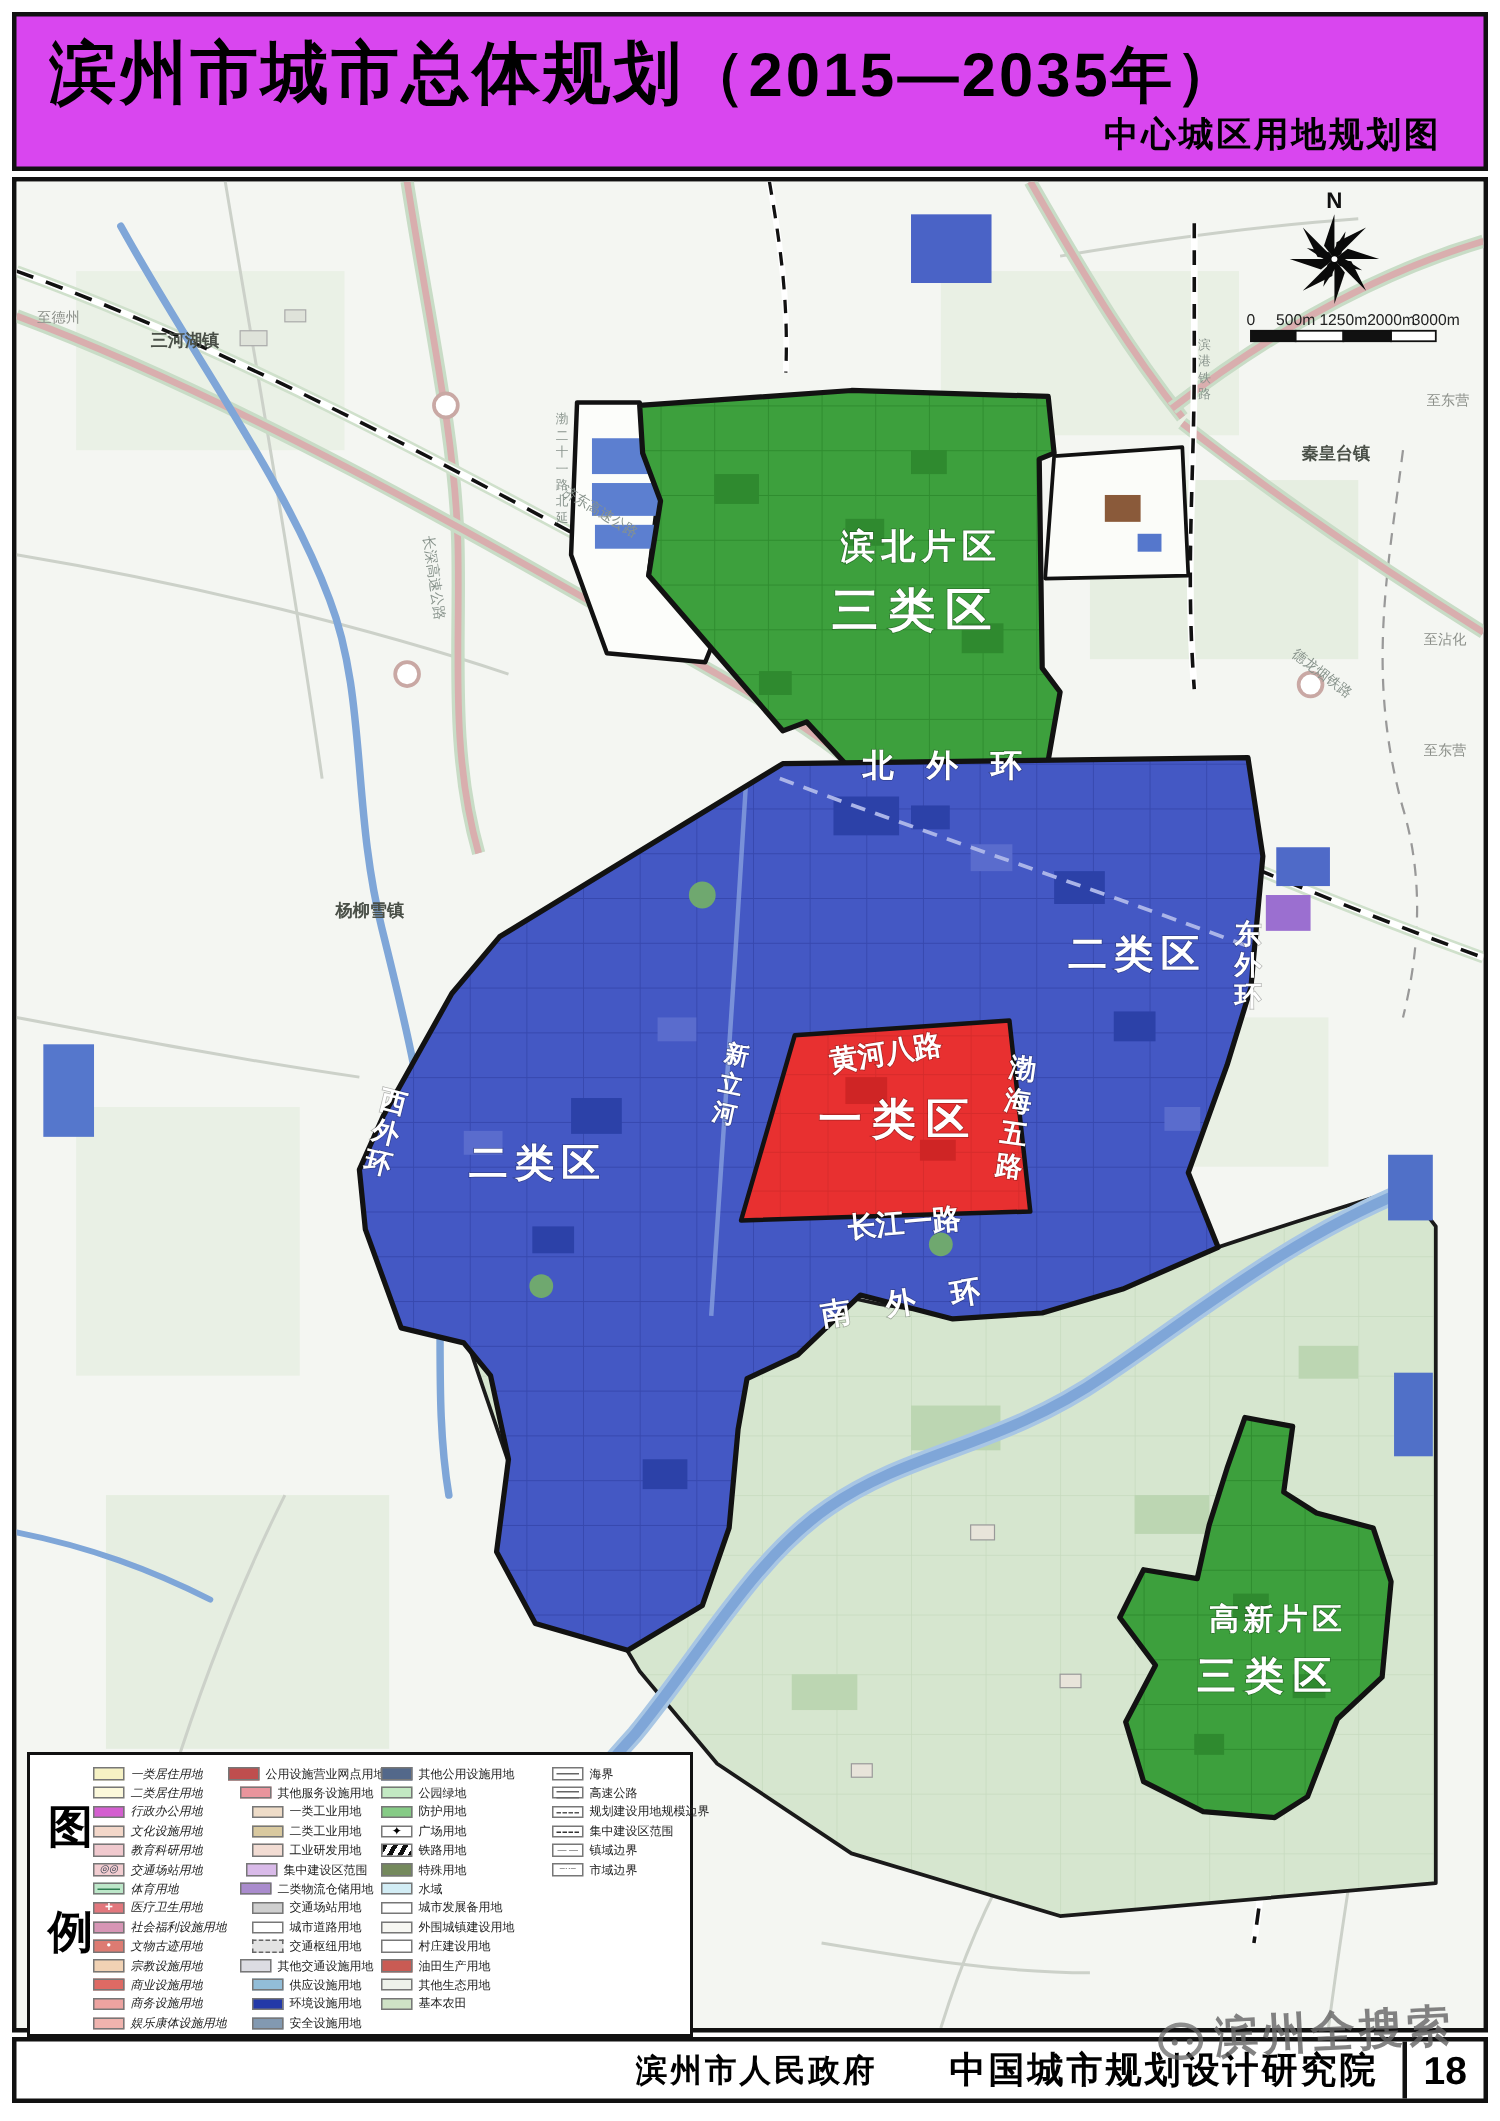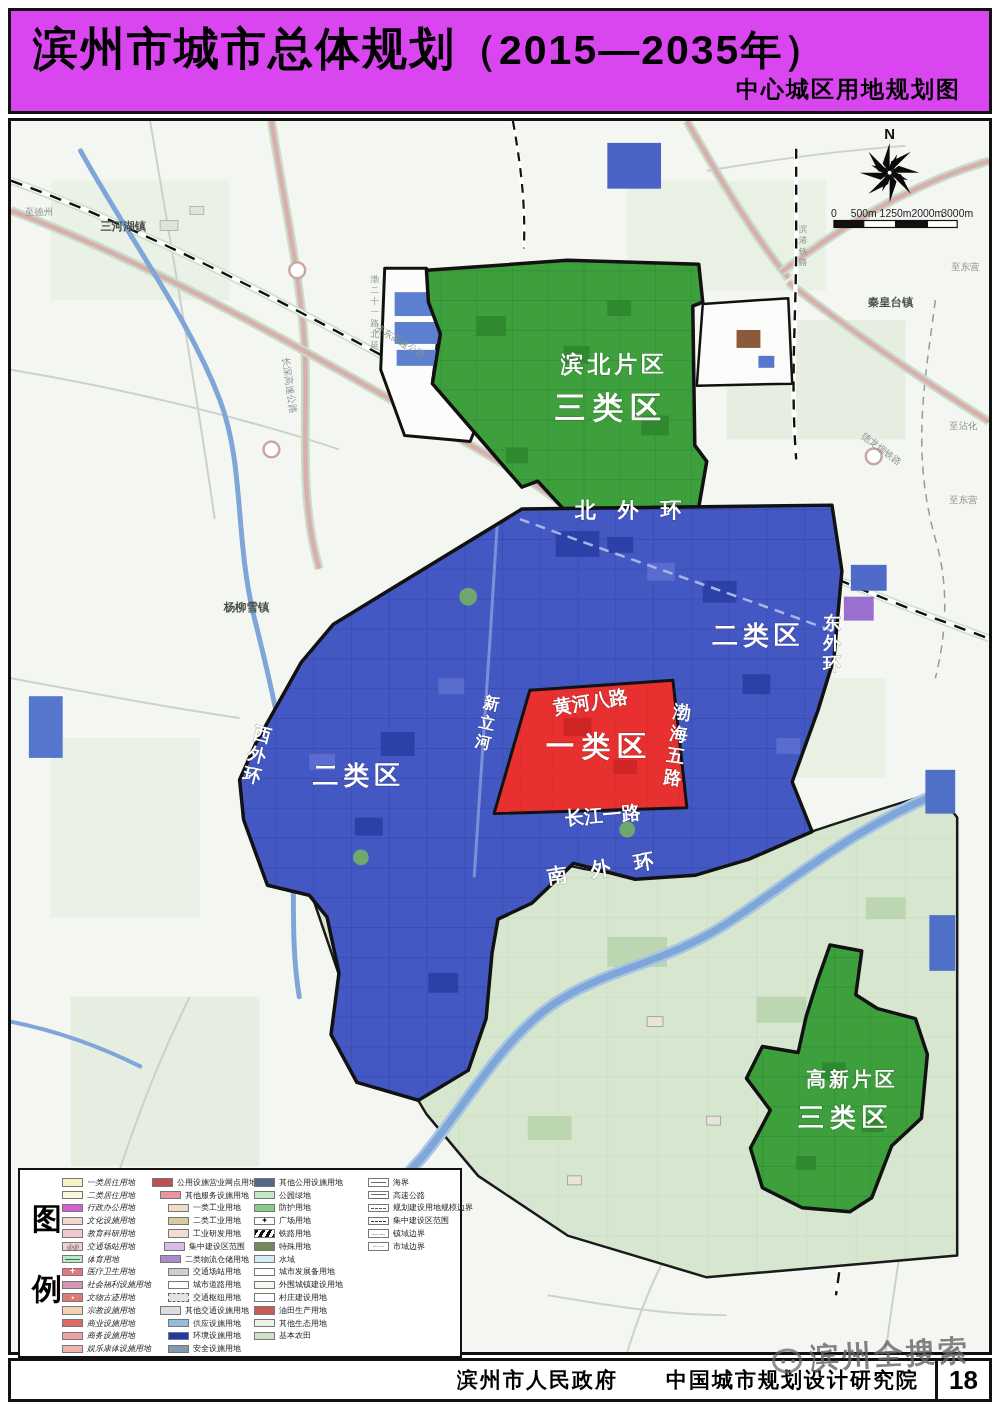--- a/index.html
+++ b/index.html
@@ -44,21 +44,21 @@
   .sw-line-double::after{content:"";position:absolute;left:2px;right:2px;top:1.8px;height:3.6px;
       border-top:1.2px solid #666;border-bottom:1.2px solid #666;}
   .sw-line-dashdot::after{content:"";position:absolute;left:2px;right:2px;top:3.2px;border-top:1.2px dashed #555;}
   .sw-line-dash::after{content:"";position:absolute;left:2px;right:2px;top:3.2px;border-top:1.4px dashed #333;}
   .sw-line-longdash::after{content:"— —";color:#555;font-size:6px;line-height:1;}
   .sw-line-dashdotdot::after{content:"–··–";color:#555;font-size:6px;line-height:1;}
   
   .footer{position:absolute;left:8px;top:1358px;width:984px;height:44px;border:3px solid #111;
           background:#fff;display:flex;align-items:center;}
   .f-gov{margin-left:auto;font-size:21px;font-weight:700;letter-spacing:2px;}
-  .f-inst{margin-left:48px;margin-right:16px;font-size:21px;font-weight:700;letter-spacing:2px;}
+  .f-inst{margin-left:48px;margin-right:16px;font-size:24px;font-weight:700;letter-spacing:2px;}
   .f-page{width:54px;align-self:stretch;border-left:3px solid #111;display:flex;align-items:center;
           justify-content:center;font-size:26px;font-weight:800;}
   .watermark{position:absolute;left:772px;top:1336px;display:flex;align-items:center;gap:8px;
              transform:rotate(-3deg);color:rgba(100,100,100,.8);z-index:9;}
   .wm-logo{width:30px;height:25px;border:3px solid rgba(100,100,100,.72);border-radius:50%;position:relative;}
   .wm-logo::after{content:"";position:absolute;left:6px;top:8px;width:4px;height:4px;border-radius:50%;
                   background:rgba(100,100,100,.8);box-shadow:10px 0 rgba(100,100,100,.8);}
   .wm-text{font-size:29px;font-weight:800;letter-spacing:3px;white-space:nowrap;}
 </style>
 </head>

